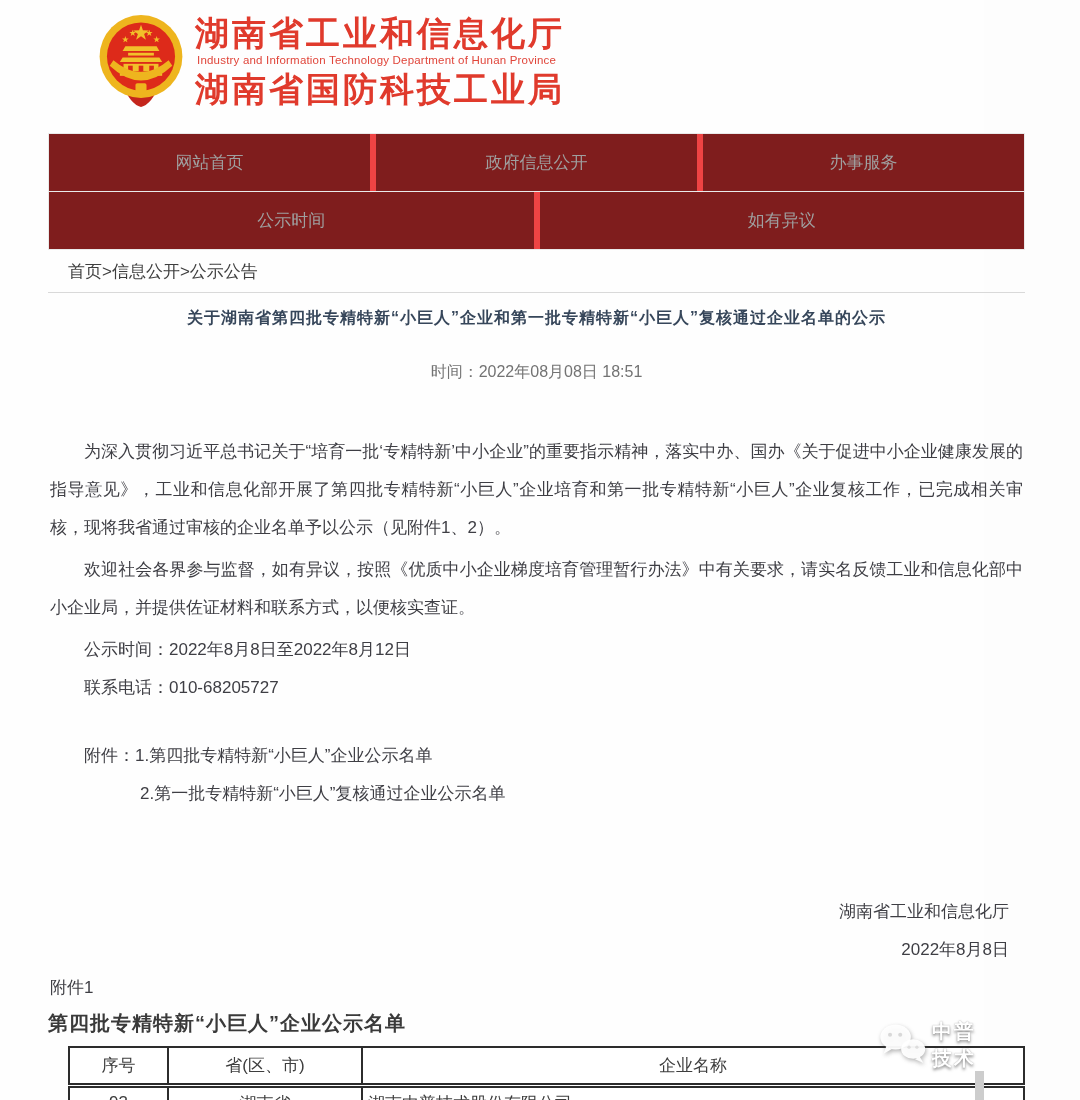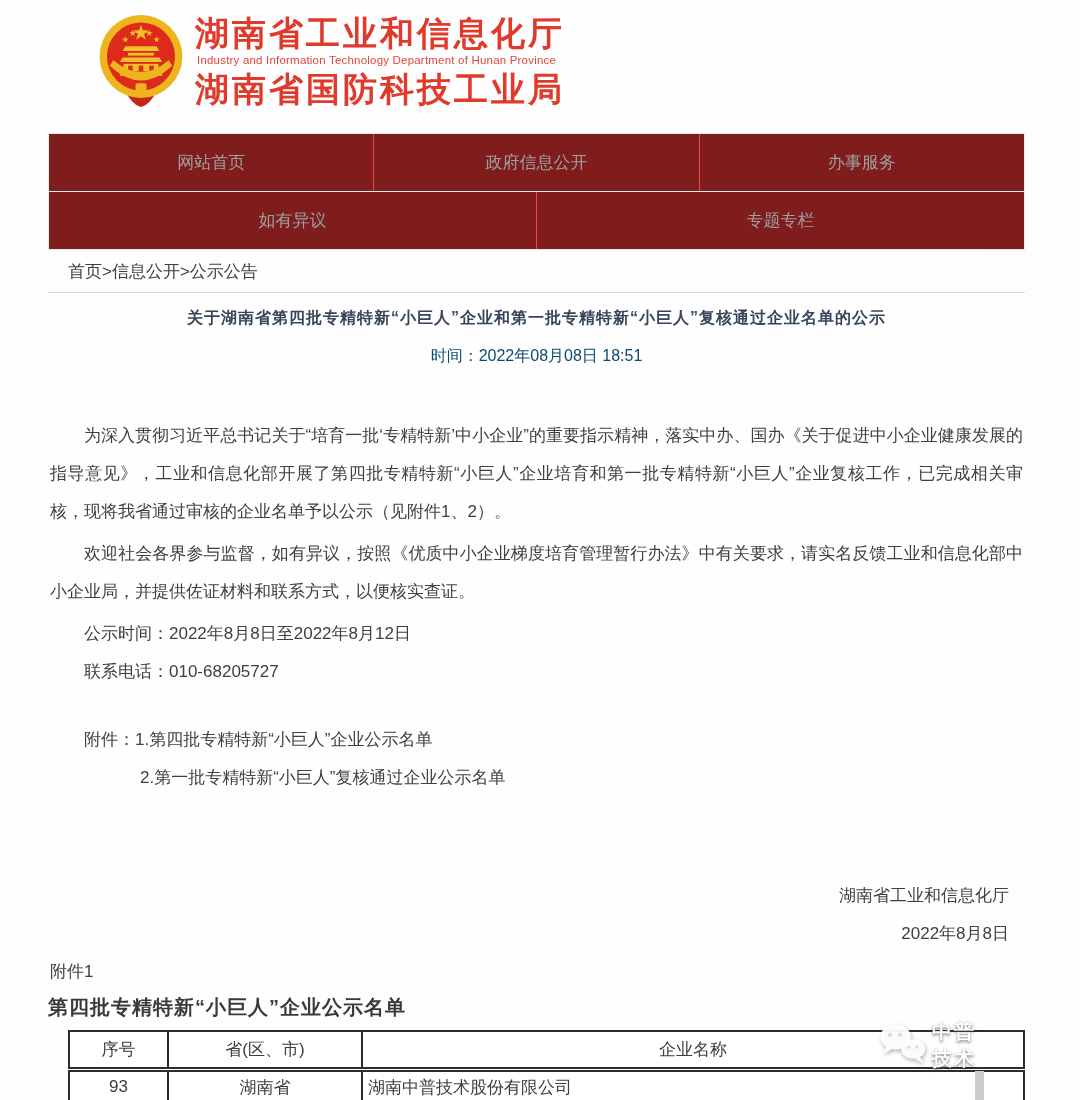--- a/index.html
+++ b/index.html
@@ -16,30 +16,30 @@
   .org-block{position:absolute;left:147px;top:14px;white-space:nowrap;}
   .org-cn{font-size:34px;font-weight:bold;color:#e03a2c;letter-spacing:3px;line-height:38px;}
   .org-en{font-size:11.5px;color:#e0453a;letter-spacing:.2px;line-height:15px;margin:1px 0 2px 2px;}
 
   
   .nav{border:1px solid #eaeaea;background:#7f1d1d;}
   .nav-row{display:flex;height:57px;}
   .nav-row + .nav-row{border-top:1px solid #eaeaea;}
   .nav-item{flex:1;display:flex;align-items:center;justify-content:center;
     font-size:17px;color:#9f9f9f;cursor:pointer;}
-  .nav-item + .nav-item{border-left:1px solid #ef4444;}
+  .nav-item + .nav-item{border-left:6px solid #ef4444;}
 
   
   .breadcrumb{height:42px;display:flex;align-items:center;padding-left:20px;
     font-size:17px;color:#3e3e3e;border-bottom:1px solid #d9d9d9;}
 
   
   .doc-title{margin-top:13px;text-align:center;font-size:16px;font-weight:bold;
     color:#36465a;letter-spacing:1px;line-height:24px;}
-  .doc-time{margin-top:16px;text-align:center;font-size:16px;color:#0c4a6e;line-height:20px;}
+  .doc-time{margin-top:32px;text-align:center;font-size:16px;color:#737373;line-height:20px;}
   .doc-body{margin-top:51px;font-size:17px;line-height:38px;color:#3e3e44;
     padding:0 2px;text-align:justify;}
   .doc-body p{margin:0;text-indent:2em;}
   .doc-body p.gap{margin-top:4px;}
   .att-line1{margin-top:30px;padding-left:34px;}
   .att-line2{padding-left:90px;}
   .signature{margin-top:80px;text-align:right;padding-right:14px;}
   .annex-label{margin-top:0;}
   .annex-title{text-align:left;font-weight:bold;font-size:20px;color:#3a3a3a;
     line-height:33px;letter-spacing:1px;}
@@ -101,22 +101,22 @@
       </div>
     </div>
 
     <div class="nav">
       <div class="nav-row">
         <div class="nav-item">网站首页</div>
         <div class="nav-item">政府信息公开</div>
         <div class="nav-item">办事服务</div>
       </div>
       <div class="nav-row">
+        <div class="nav-item">公示时间</div>
         <div class="nav-item">如有异议</div>
-        <div class="nav-item">专题专栏</div>
       </div>
     </div>
 
     <div class="breadcrumb">首页&gt;信息公开&gt;公示公告</div>
 
     <div class="doc-title">关于湖南省第四批专精特新“小巨人”企业和第一批专精特新“小巨人”复核通过企业名单的公示</div>
     <div class="doc-time">时间：2022年08月08日 18:51</div>
 
     <div class="doc-body">
       <p>为深入贯彻习近平总书记关于“培育一批‘专精特新’中小企业”的重要指示精神，落实中办、国办《关于促进中小企业健康发展的指导意见》，工业和信息化部开展了第四批专精特新“小巨人”企业培育和第一批专精特新“小巨人”企业复核工作，已完成相关审核，现将我省通过审核的企业名单予以公示（见附件1、2）。</p>

